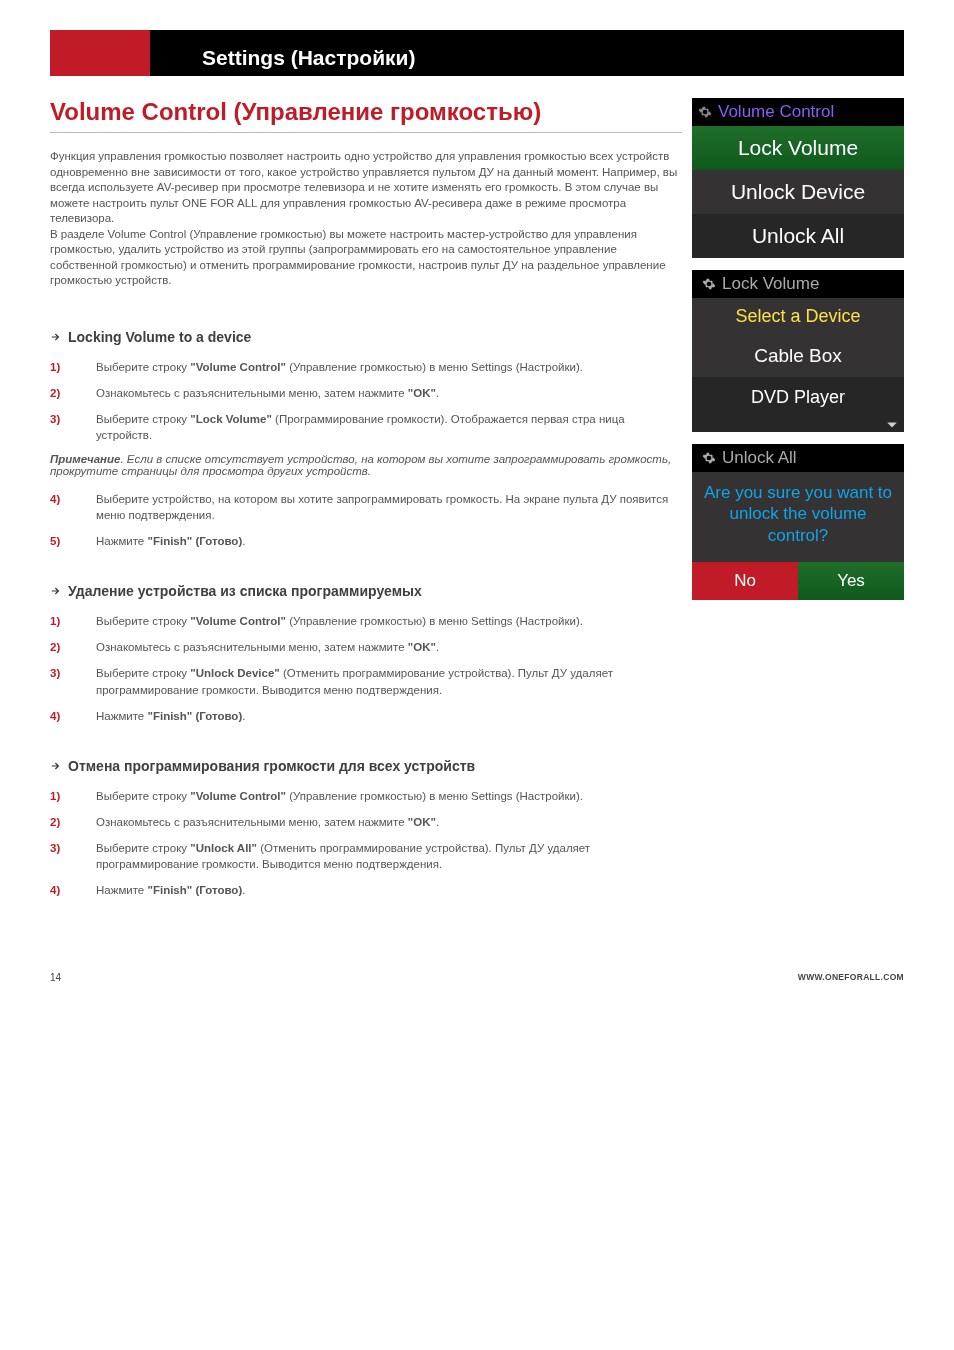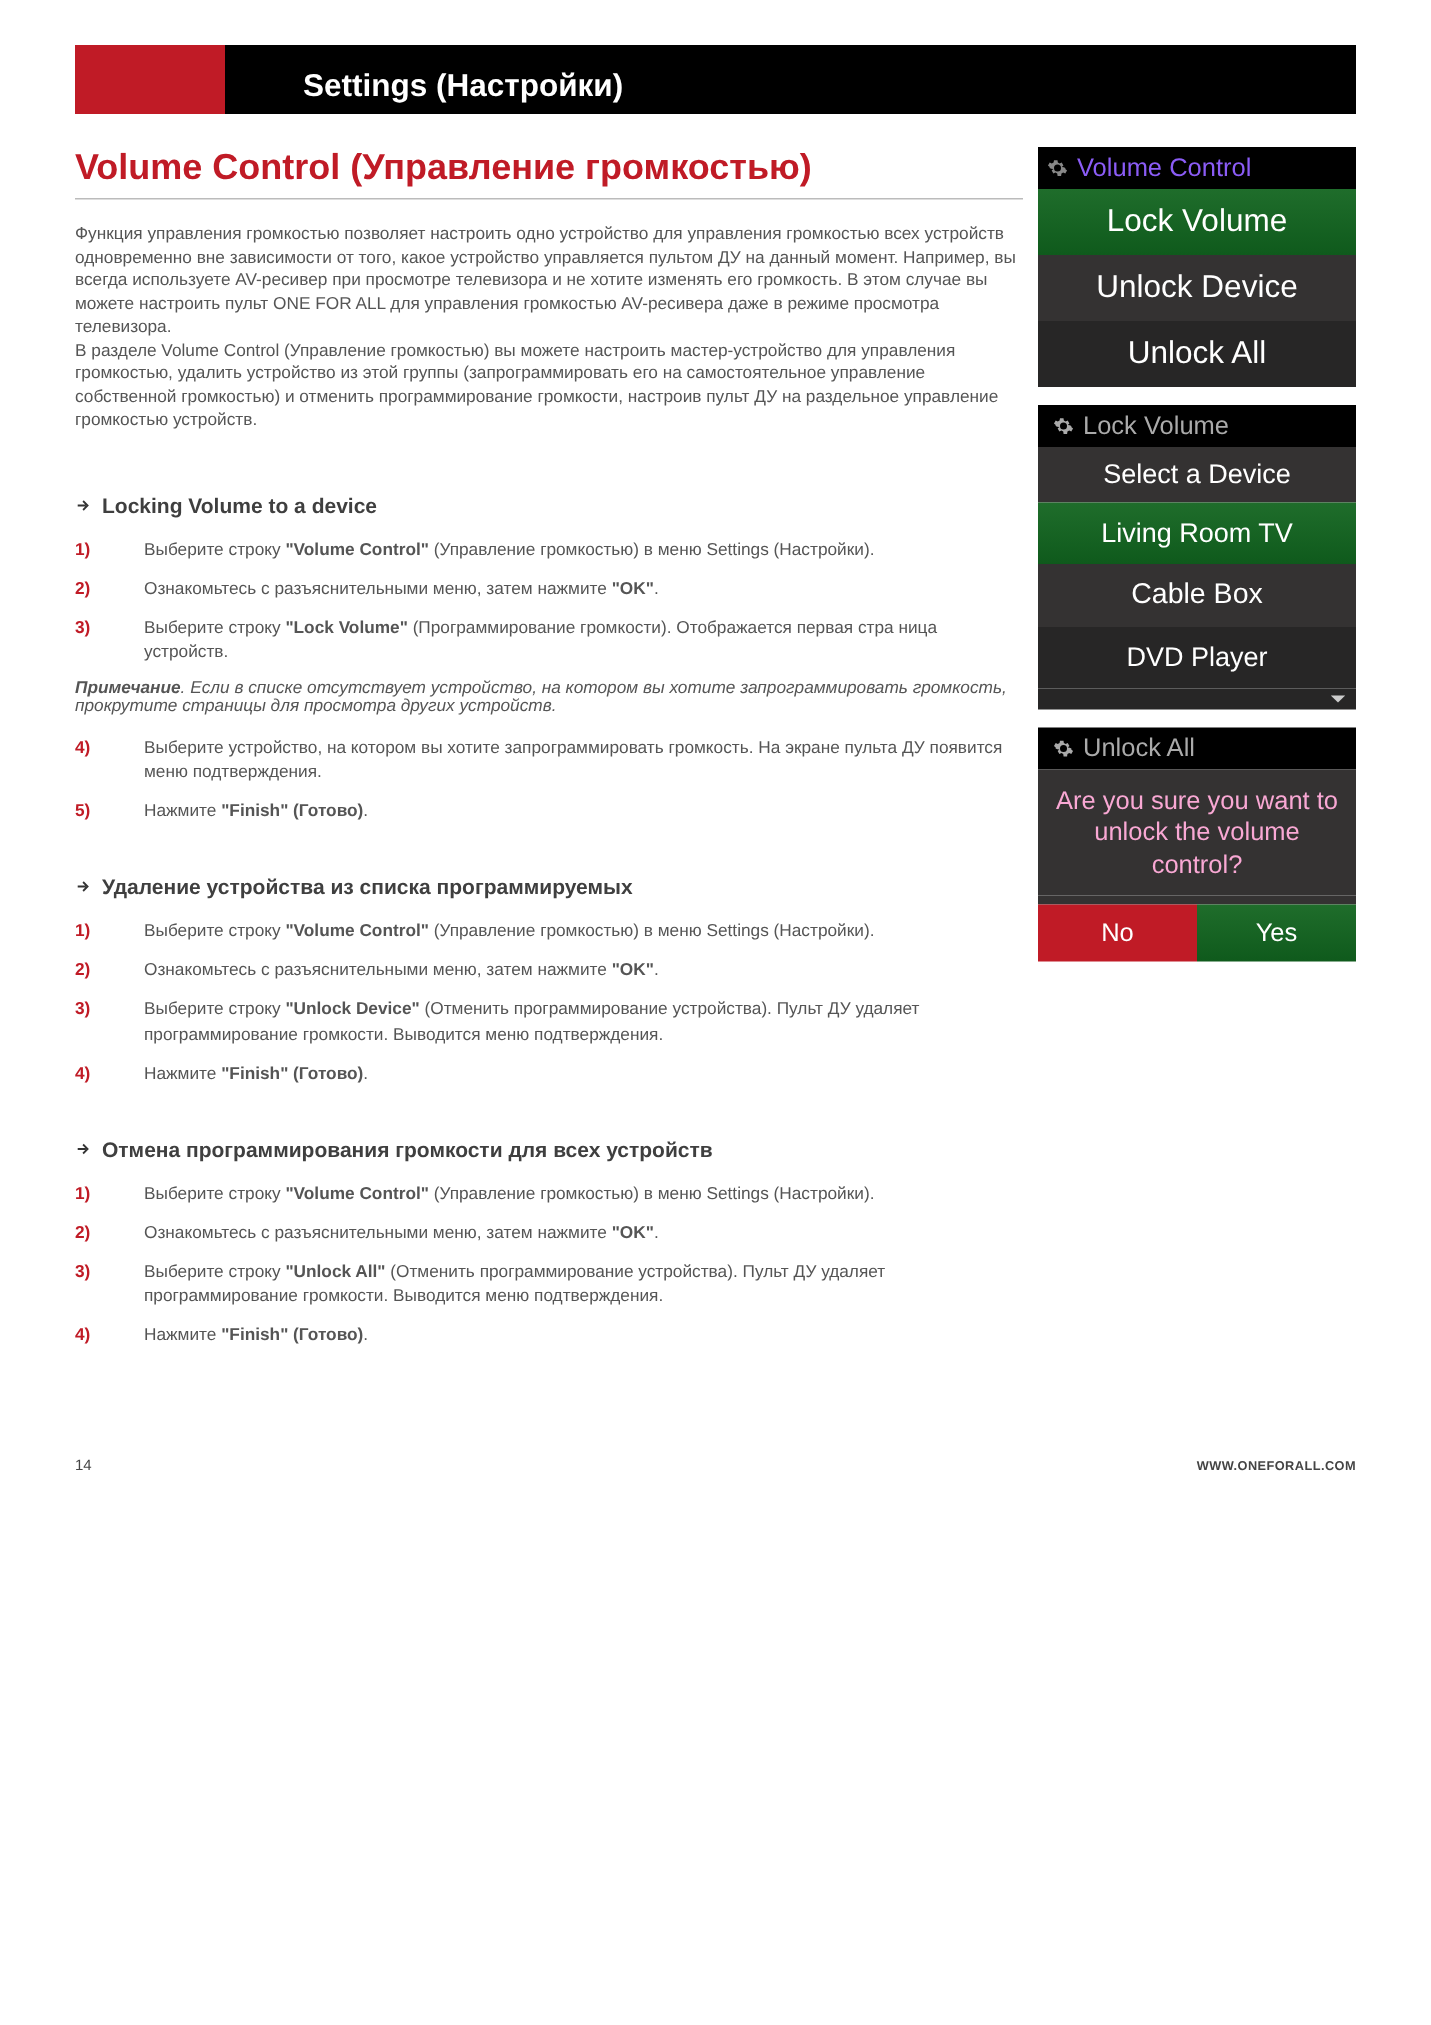--- a/index.html
+++ b/index.html
@@ -92,23 +92,23 @@
   .panel-header.light { color: #aaa; font-size: 17px; padding: 4px 10px;}
   .gear-icon { width: 14px; height: 14px; display:inline-flex; color:#888;}
   .row {
     color: #fff; text-align: center;
     font-size: 21px; padding: 10px 4px;
     background: #343232;
   }
   .row.green { background: linear-gradient(#1f6d2b,#0f5a1c); }
   .row.dark1 { background: #343232; }
   .row.dark2 { background: #272626; }
-  .row.yellow-text { color: #ffffff; font-size: 18px; background: #343232; padding: 8px 4px;}
+  .row.yellow-text { color: #fde047; font-size: 18px; background: #343232; padding: 8px 4px;}
   .question {
-    background: #343232; color: #f9a8d4;
+    background: #343232; color: #0ea5e9;
     text-align: center; font-size: 17px;
     padding: 10px 6px; line-height: 1.25;
   }
   .buttons { display: flex; }
   .button {
     flex: 1; text-align: center;
     color: #fff; font-size: 17px;
     padding: 9px 4px;
   }
   .button.no { background: #c01b26; }
@@ -242,21 +242,20 @@
     <div class="panel">
       <div class="panel-header light">
         <span class="gear-icon">
           <svg viewBox="0 0 24 24" fill="#aaa">
               <path d="M12 8a4 4 0 100 8 4 4 0 000-8zm9 4a7 7 0 01-.1 1.2l2 1.6-2 3.4-2.4-1a7 7 0 01-2 1.2l-.4 2.6h-4l-.4-2.6a7 7 0 01-2-1.2l-2.4 1-2-3.4 2-1.6A7 7 0 013 12a7 7 0 01.1-1.2l-2-1.6 2-3.4 2.4 1a7 7 0 012-1.2L8 3h4l.4 2.6a7 7 0 012 1.2l2.4-1 2 3.4-2 1.6A7 7 0 0121 12z"></path>
             </svg>
         </span>
         <span>Lock Volume</span>
       </div>
       <div class="row yellow-text">Select a Device</div>
-      <div class="row green" style="font-size:18px;">Living Room TV</div>
       <div class="row dark1" style="font-size:19px;">Cable Box</div>
       <div class="row dark2" style="font-size:18px;">DVD Player</div>
       <div class="scroll-hint">
         <svg viewBox="0 0 20 12">
             <polygon points="2,2 18,2 10,10" fill="#ccc"></polygon>
           </svg>
       </div>
     </div>
 
     <div class="panel">

